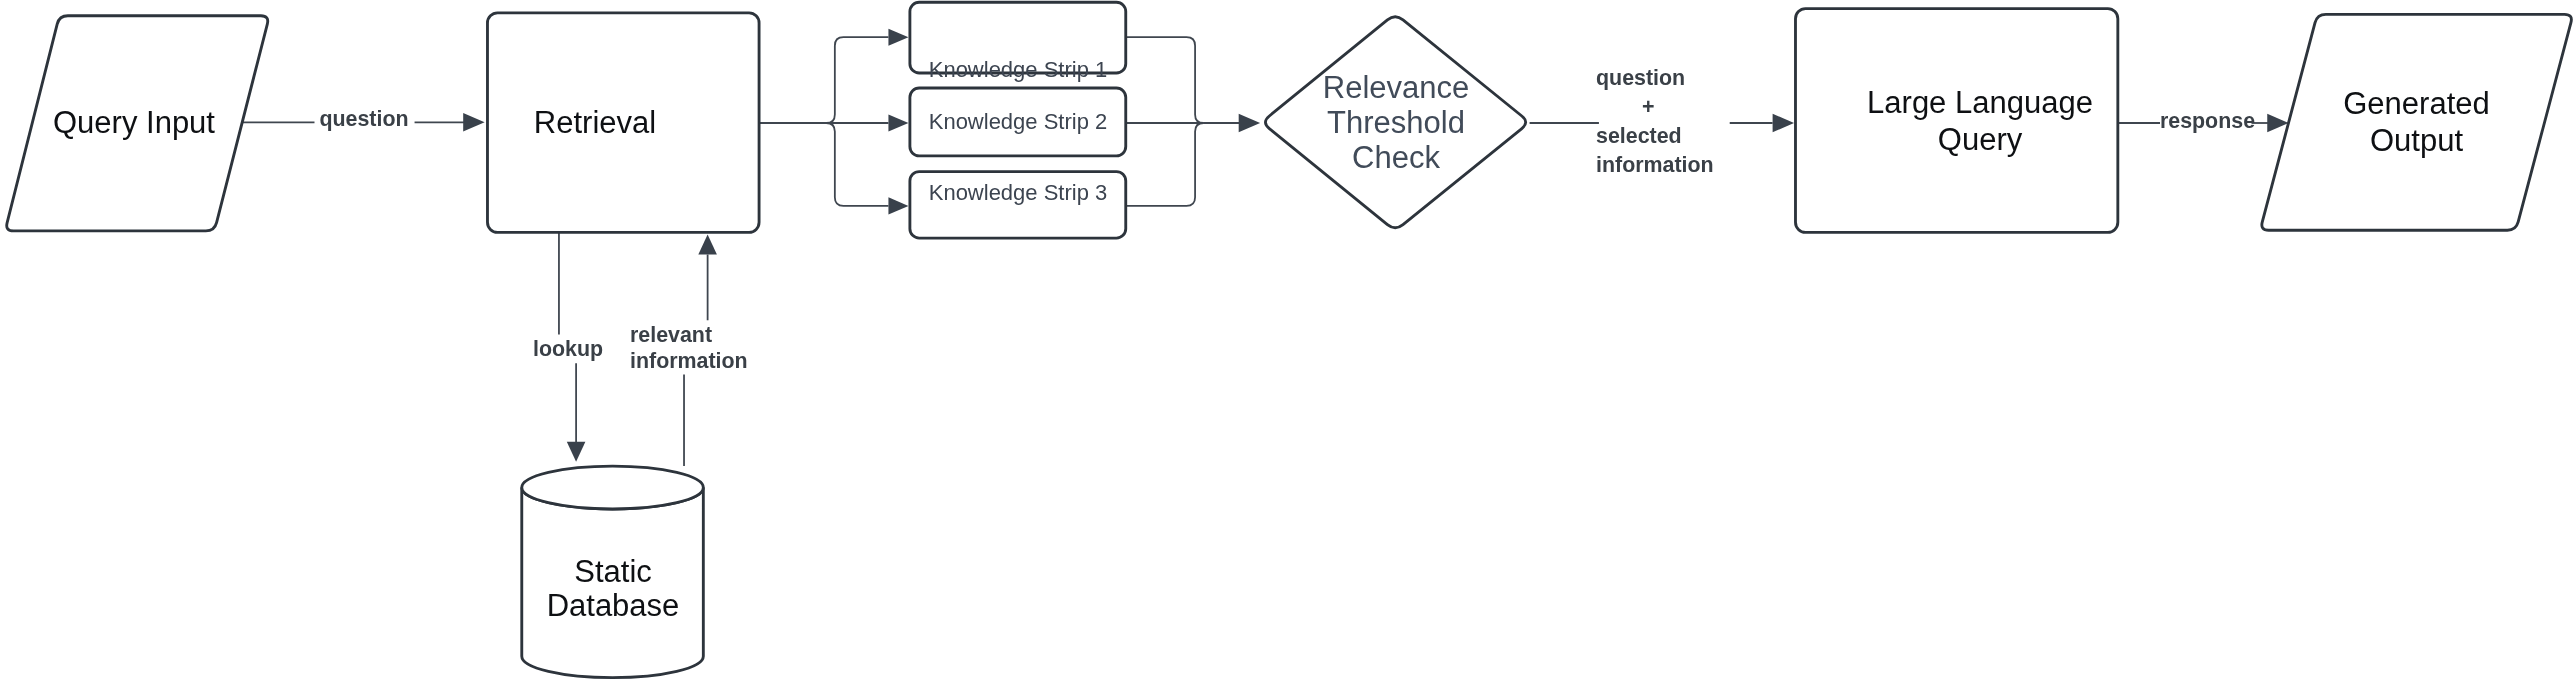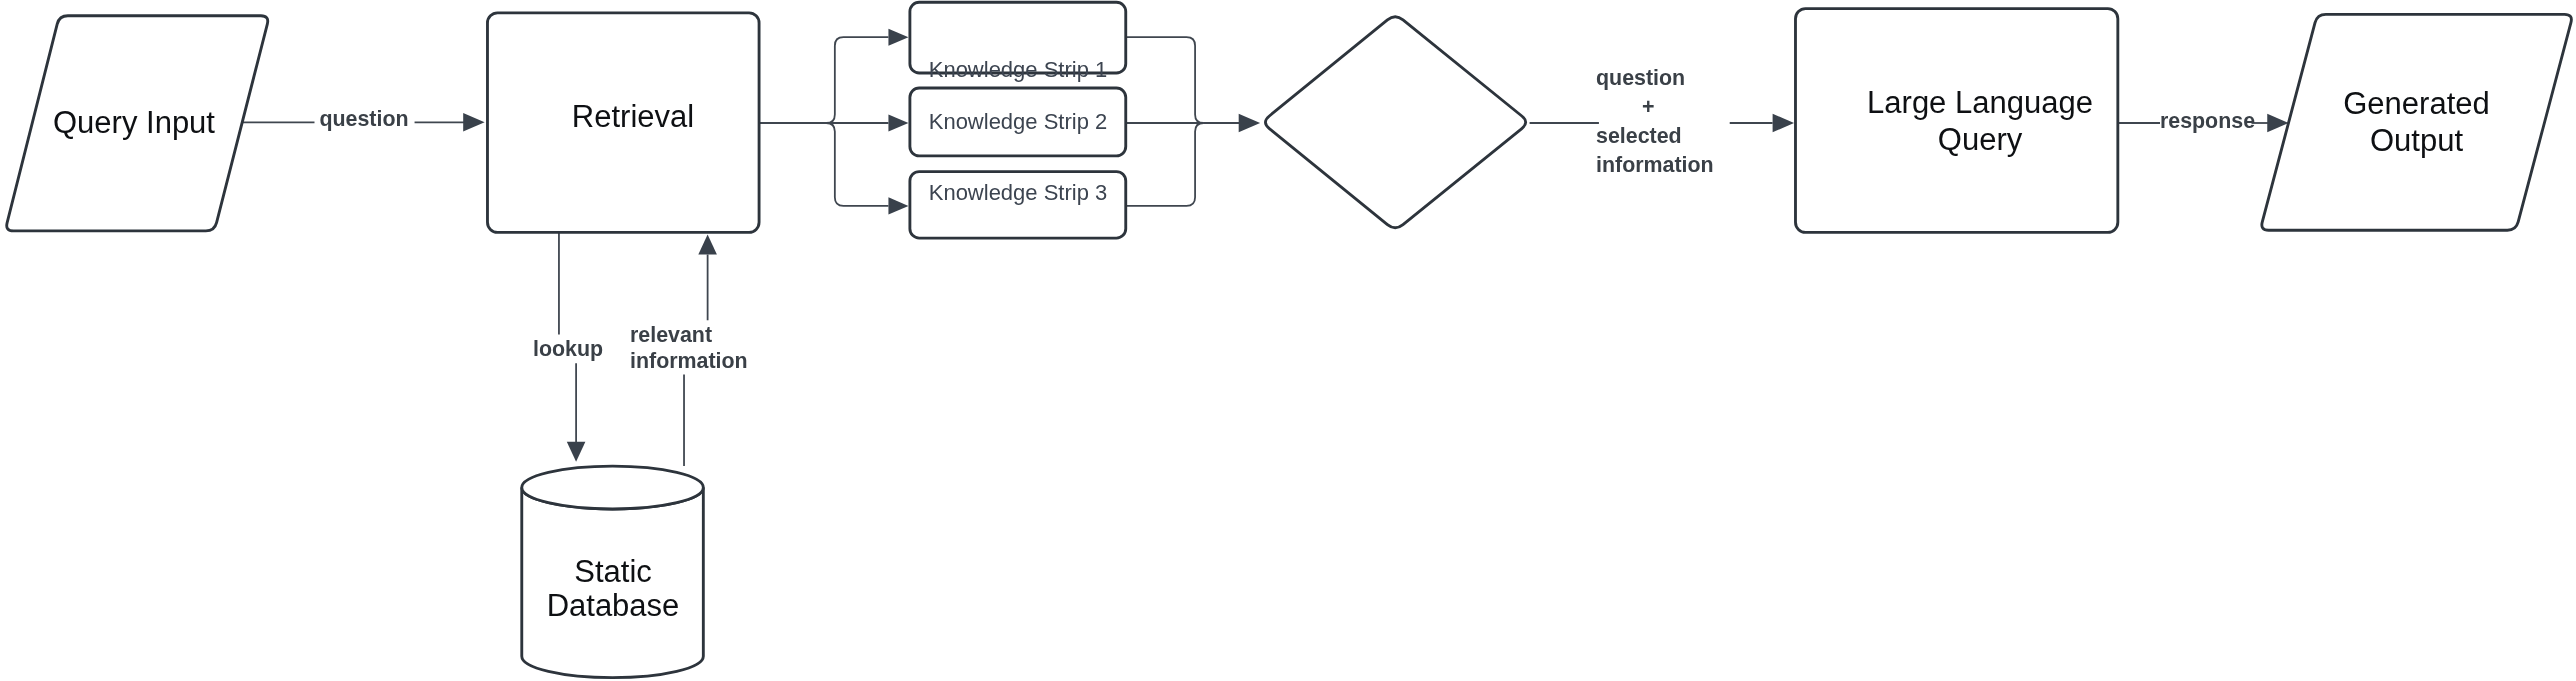--- a/index.html
+++ b/index.html
@@ -88,26 +88,33 @@
     <rect class="shape" x="2512" y="12" width="451" height="313" rx="14"></rect>
     <path class="shape" d="M3254 20 L3588 20 Q3600 20 3596.9 31.6 L3523.1 310.4 Q3520 322 3508 322 L3174 322 Q3162 322 3165.1 310.4 L3238.9 31.6 Q3242 20 3254 20 Z"></path>
     <g>
       <path class="shape" d="M730 682 L730 918 A127 30 0 0 0 984 918 L984 682 A127 30 0 0 1 730 682 Z"></path>
       <ellipse class="shape" cx="857" cy="682" rx="127" ry="30"></ellipse>
     </g>
   </svg>
 
   <div class="label" style="left:2px;top:15.7px;width:264px;height:215px;">Query Input</div>
 
-  <div class="label" style="left:487px;top:7px;width:216px;height:219px;margin-left:38px;">Retrieval</div>
+  <div class="label" style="left:487px;top:13px;width:216px;height:219px;">Retrieval</div>
 
   <div class="label strip-text" style="left:910px;top:2.1px;width:216px;height:71px;margin-top:32px;">Knowledge Strip 1</div>
   <div class="label strip-text" style="left:910px;top:88px;width:216px;height:68px;border-radius:23px;">Knowledge Strip 2</div>
   <div class="label strip-text" style="left:910px;top:160px;width:216px;height:66px;">Knowledge Strip 3</div>
 
+  <div class="label decision-text" style="left:1262px;top:13.6px;width:268px;height:217px;">
+    <div>
+      <span class="ln">Relevance</span>
+      <span class="ln">Threshold</span>
+      <span class="ln">Check</span>
+    </div>
+  </div>
 
   <div class="label" style="left:1795px;top:8.6px;width:322px;height:224px;line-height:37px;margin-left:24px;">
     <div>
       <span class="ln">Large Language</span>
       <span class="ln">Query</span>
     </div>
   </div>
 
   <div class="label" style="left:2260px;top:14.3px;width:313px;height:216px;line-height:37px;">
     <div>

